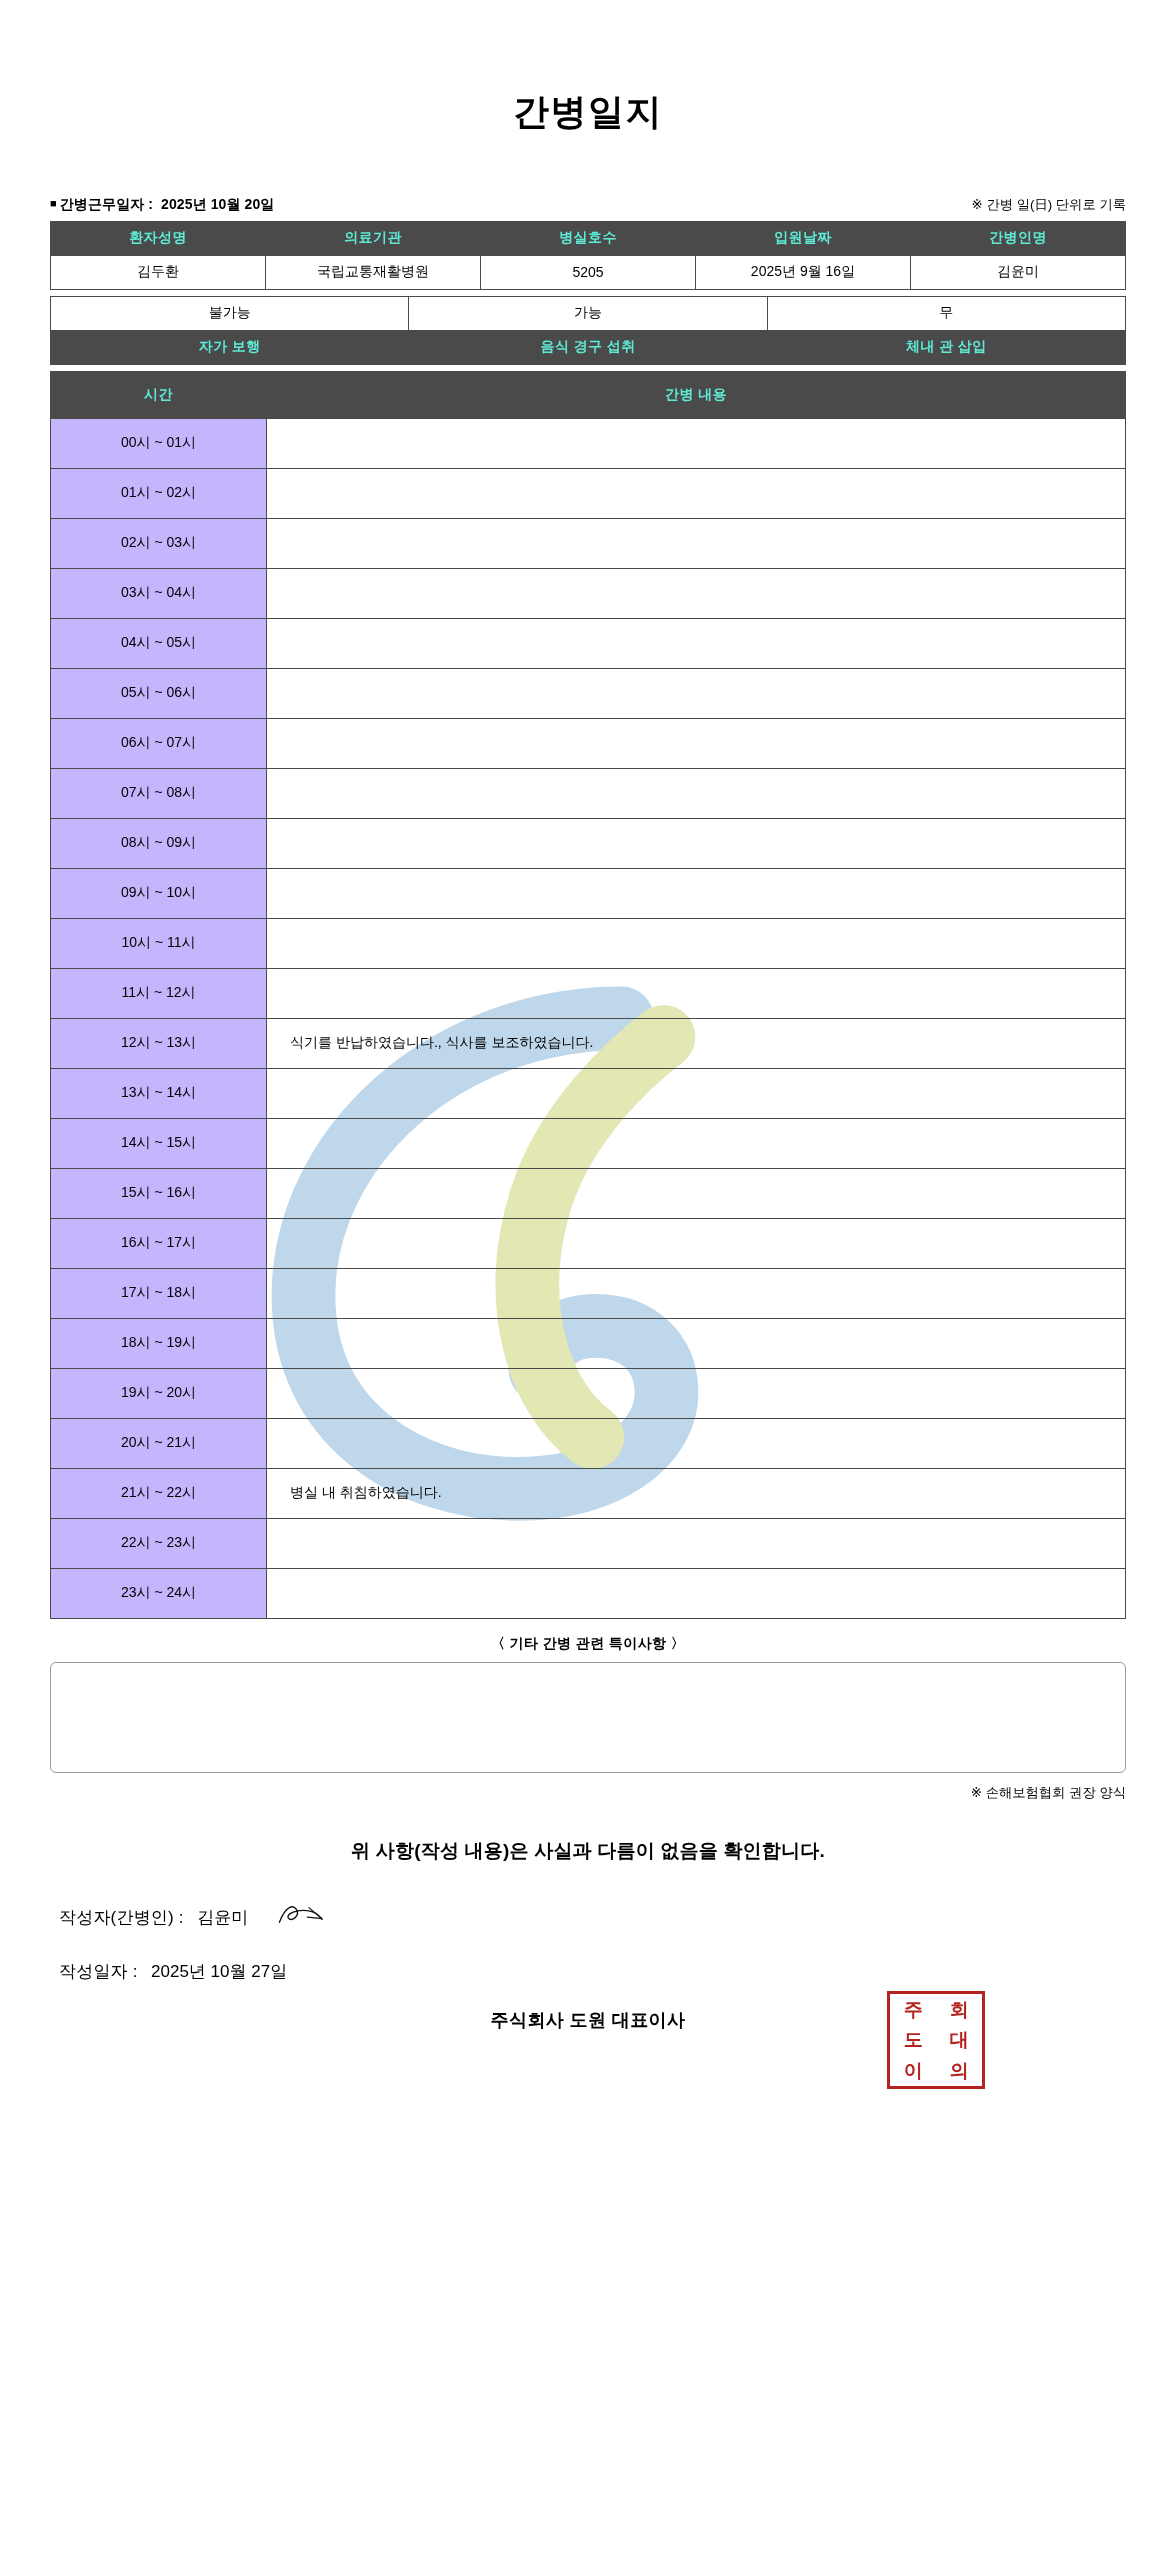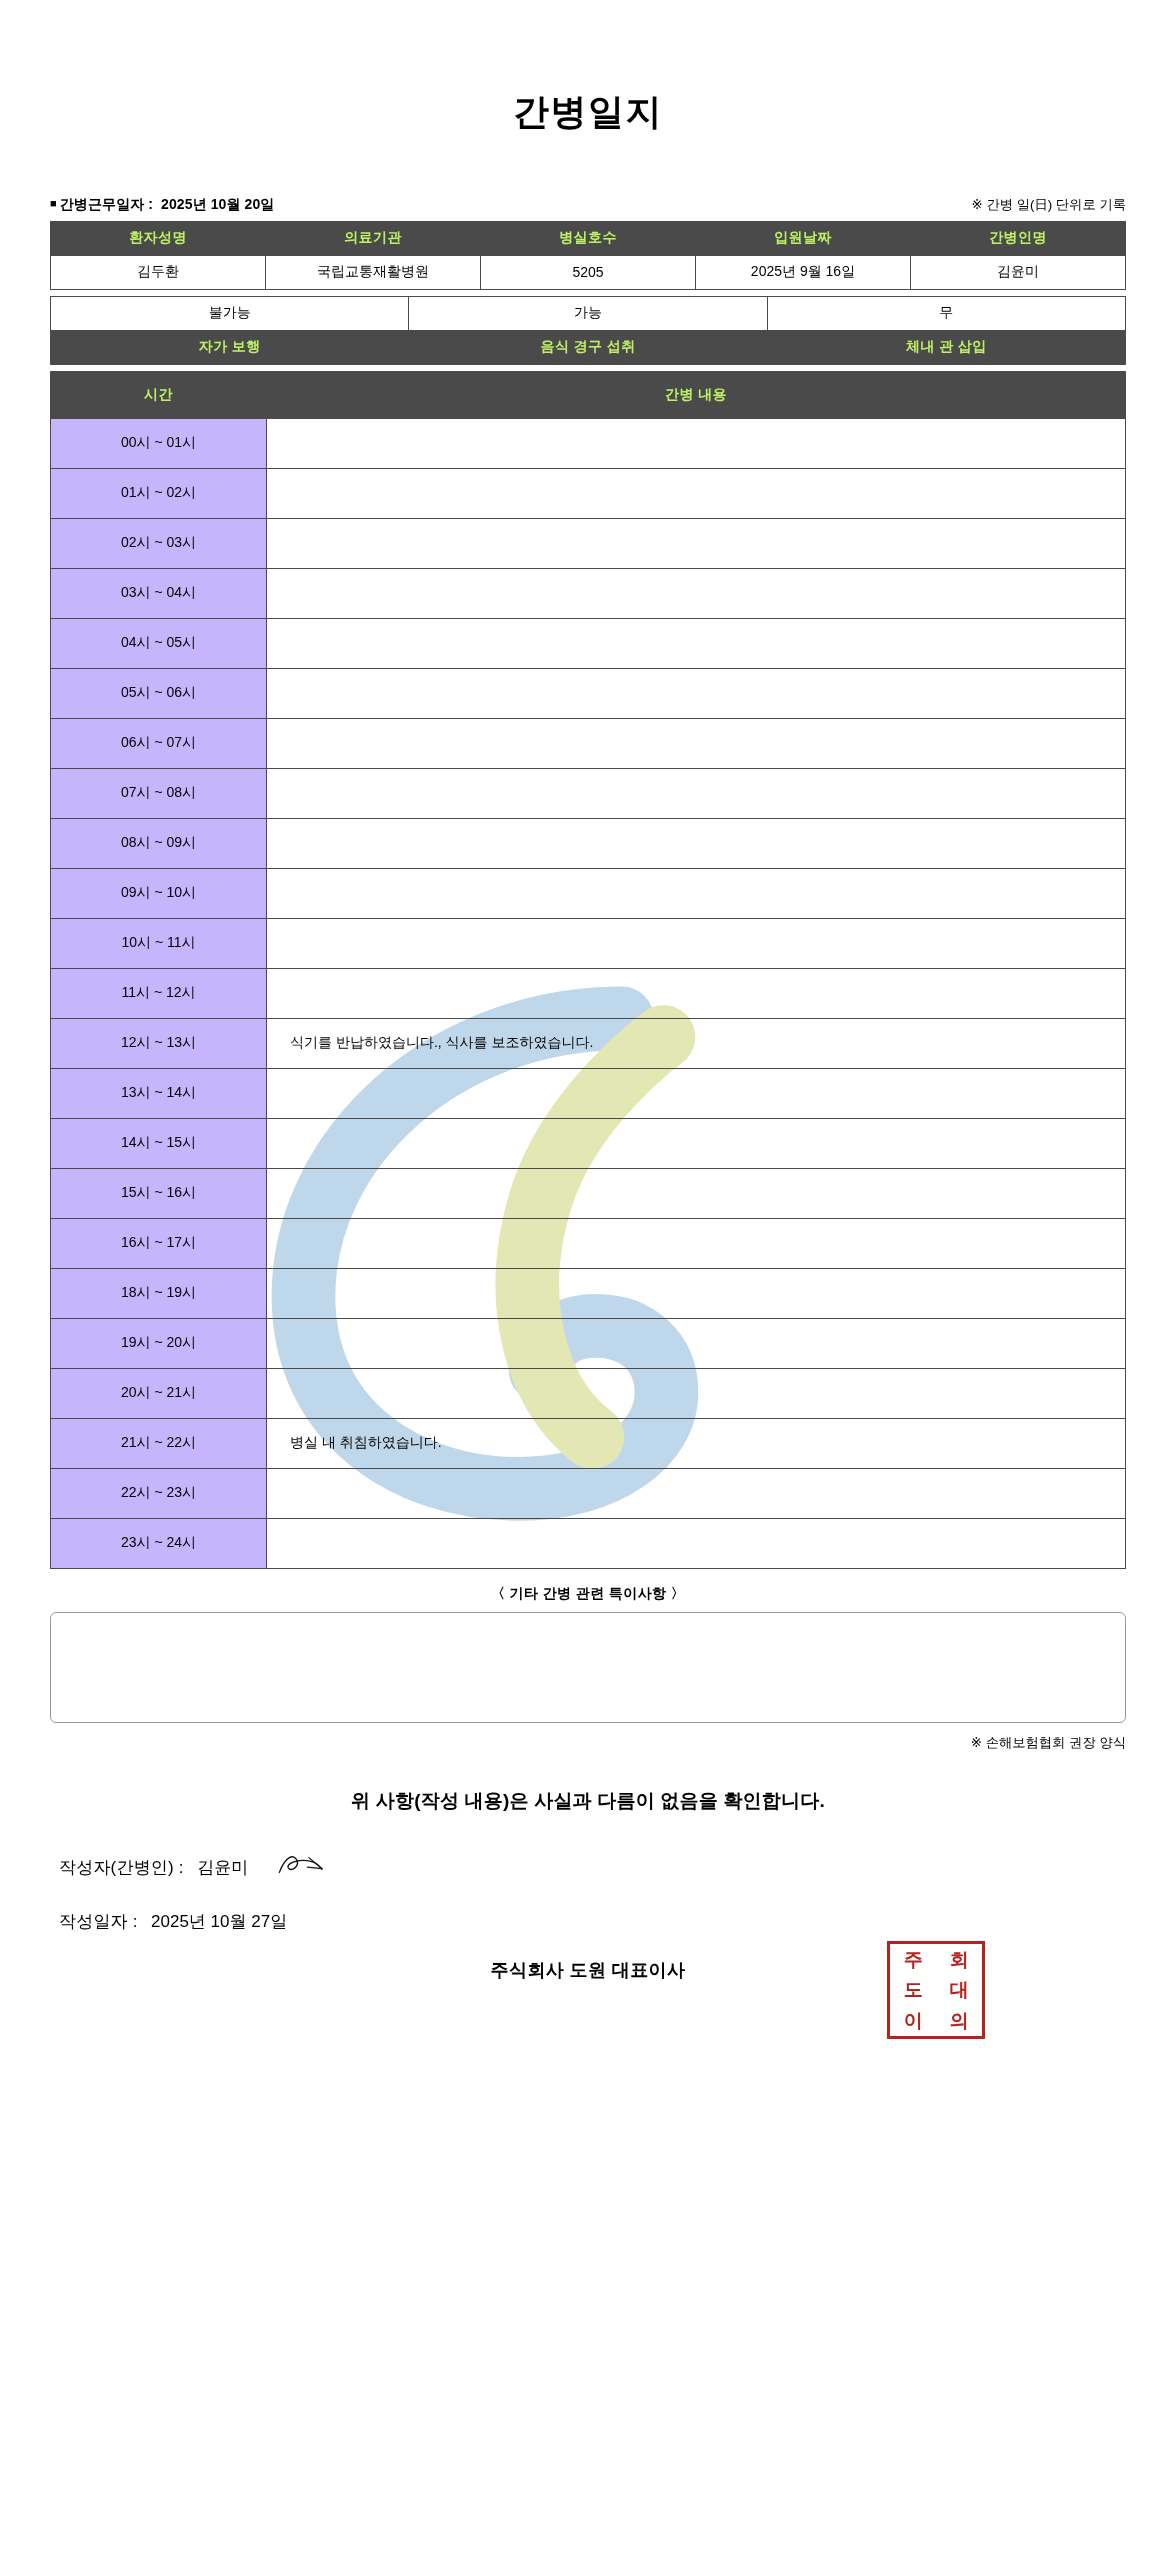--- a/index.html
+++ b/index.html
@@ -66,21 +66,21 @@
     width: 100%;
     table-layout: fixed;
   }
   table.info th, table.info td,
   table.info2 th, table.info2 td,
   table.log th, table.log td {
     border: 0.7px solid #4a4a4a;
   }
   th {
     background: #4a4a4a;
-    color: #bef264;
+    color: #5eead4;
     font-size: 14px;
     font-weight: bold;
     height: 31px;
     letter-spacing: 0.4px;
   }
   td {
     background: #ffffff;
     font-size: 14px;
     height: 31px;
     text-align: center;
@@ -326,20 +326,24 @@
           </tr>
       <tr>
             <td class="time-c">15시 ~ 16시</td>
             <td class="note-c"></td>
           </tr>
       <tr>
             <td class="time-c">16시 ~ 17시</td>
             <td class="note-c"></td>
           </tr>
       <tr>
+            <td class="time-c">17시 ~ 18시</td>
+            <td class="note-c"></td>
+          </tr>
+      <tr>
             <td class="time-c">18시 ~ 19시</td>
             <td class="note-c"></td>
           </tr>
       <tr>
             <td class="time-c">19시 ~ 20시</td>
             <td class="note-c"></td>
           </tr>
       <tr>
             <td class="time-c">20시 ~ 21시</td>
             <td class="note-c"></td>

